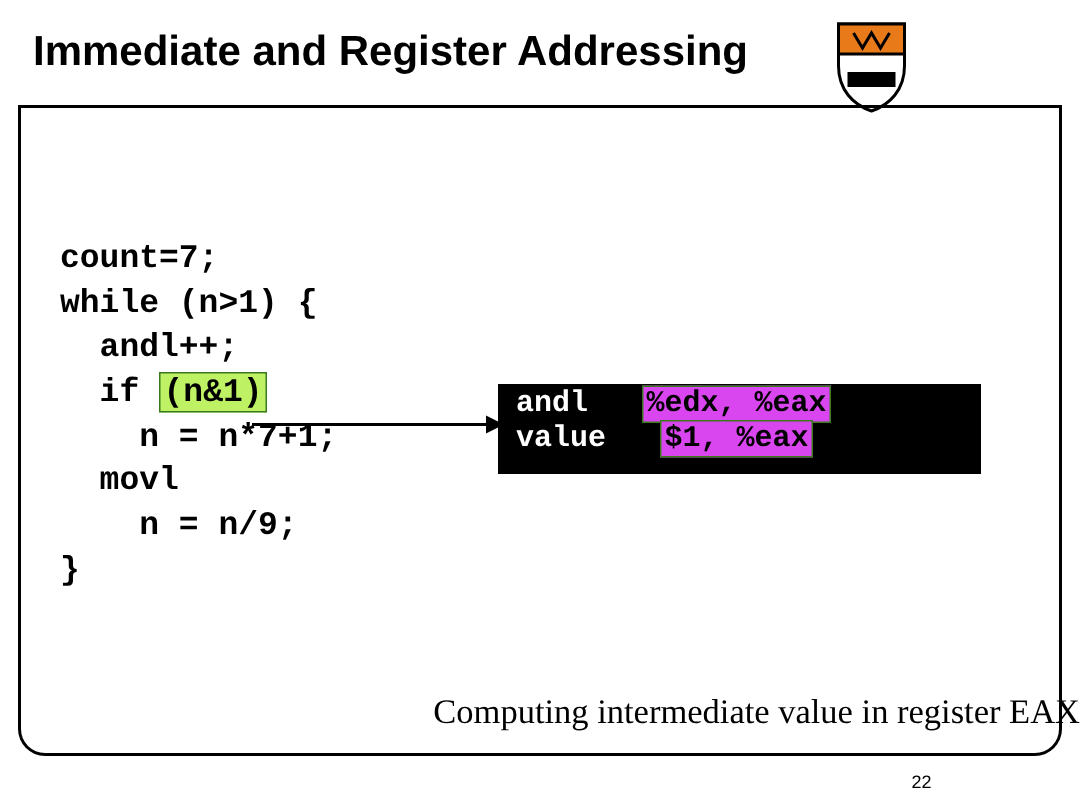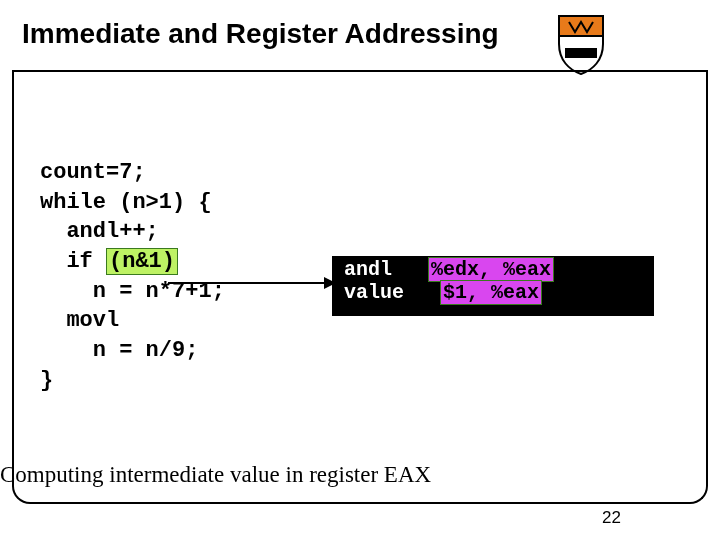--- a/index.html
+++ b/index.html
@@ -108,30 +108,30 @@
     height: 0;
     border-left: 12px solid #000;
     border-top: 6px solid transparent;
     border-bottom: 6px solid transparent;
   }
   .caption {
     position: absolute;
     top: 462px;
     left: 0;
     width: 720px;
-    text-align: left;
+    text-align: right;
     font-family: "Times New Roman", Times, serif;
     font-size: 23px;
     color: #000;
   }
   .pagenum {
     position: absolute;
     bottom: 12px;
     right: 14px;
-    font-size: 17px;
+    font-size: 12px;
     color: #000;
   }
 </style>
 </head>
 <body>
 
 <div class="slide">
 
   <div class="title">Immediate and Register Addressing</div>
 

